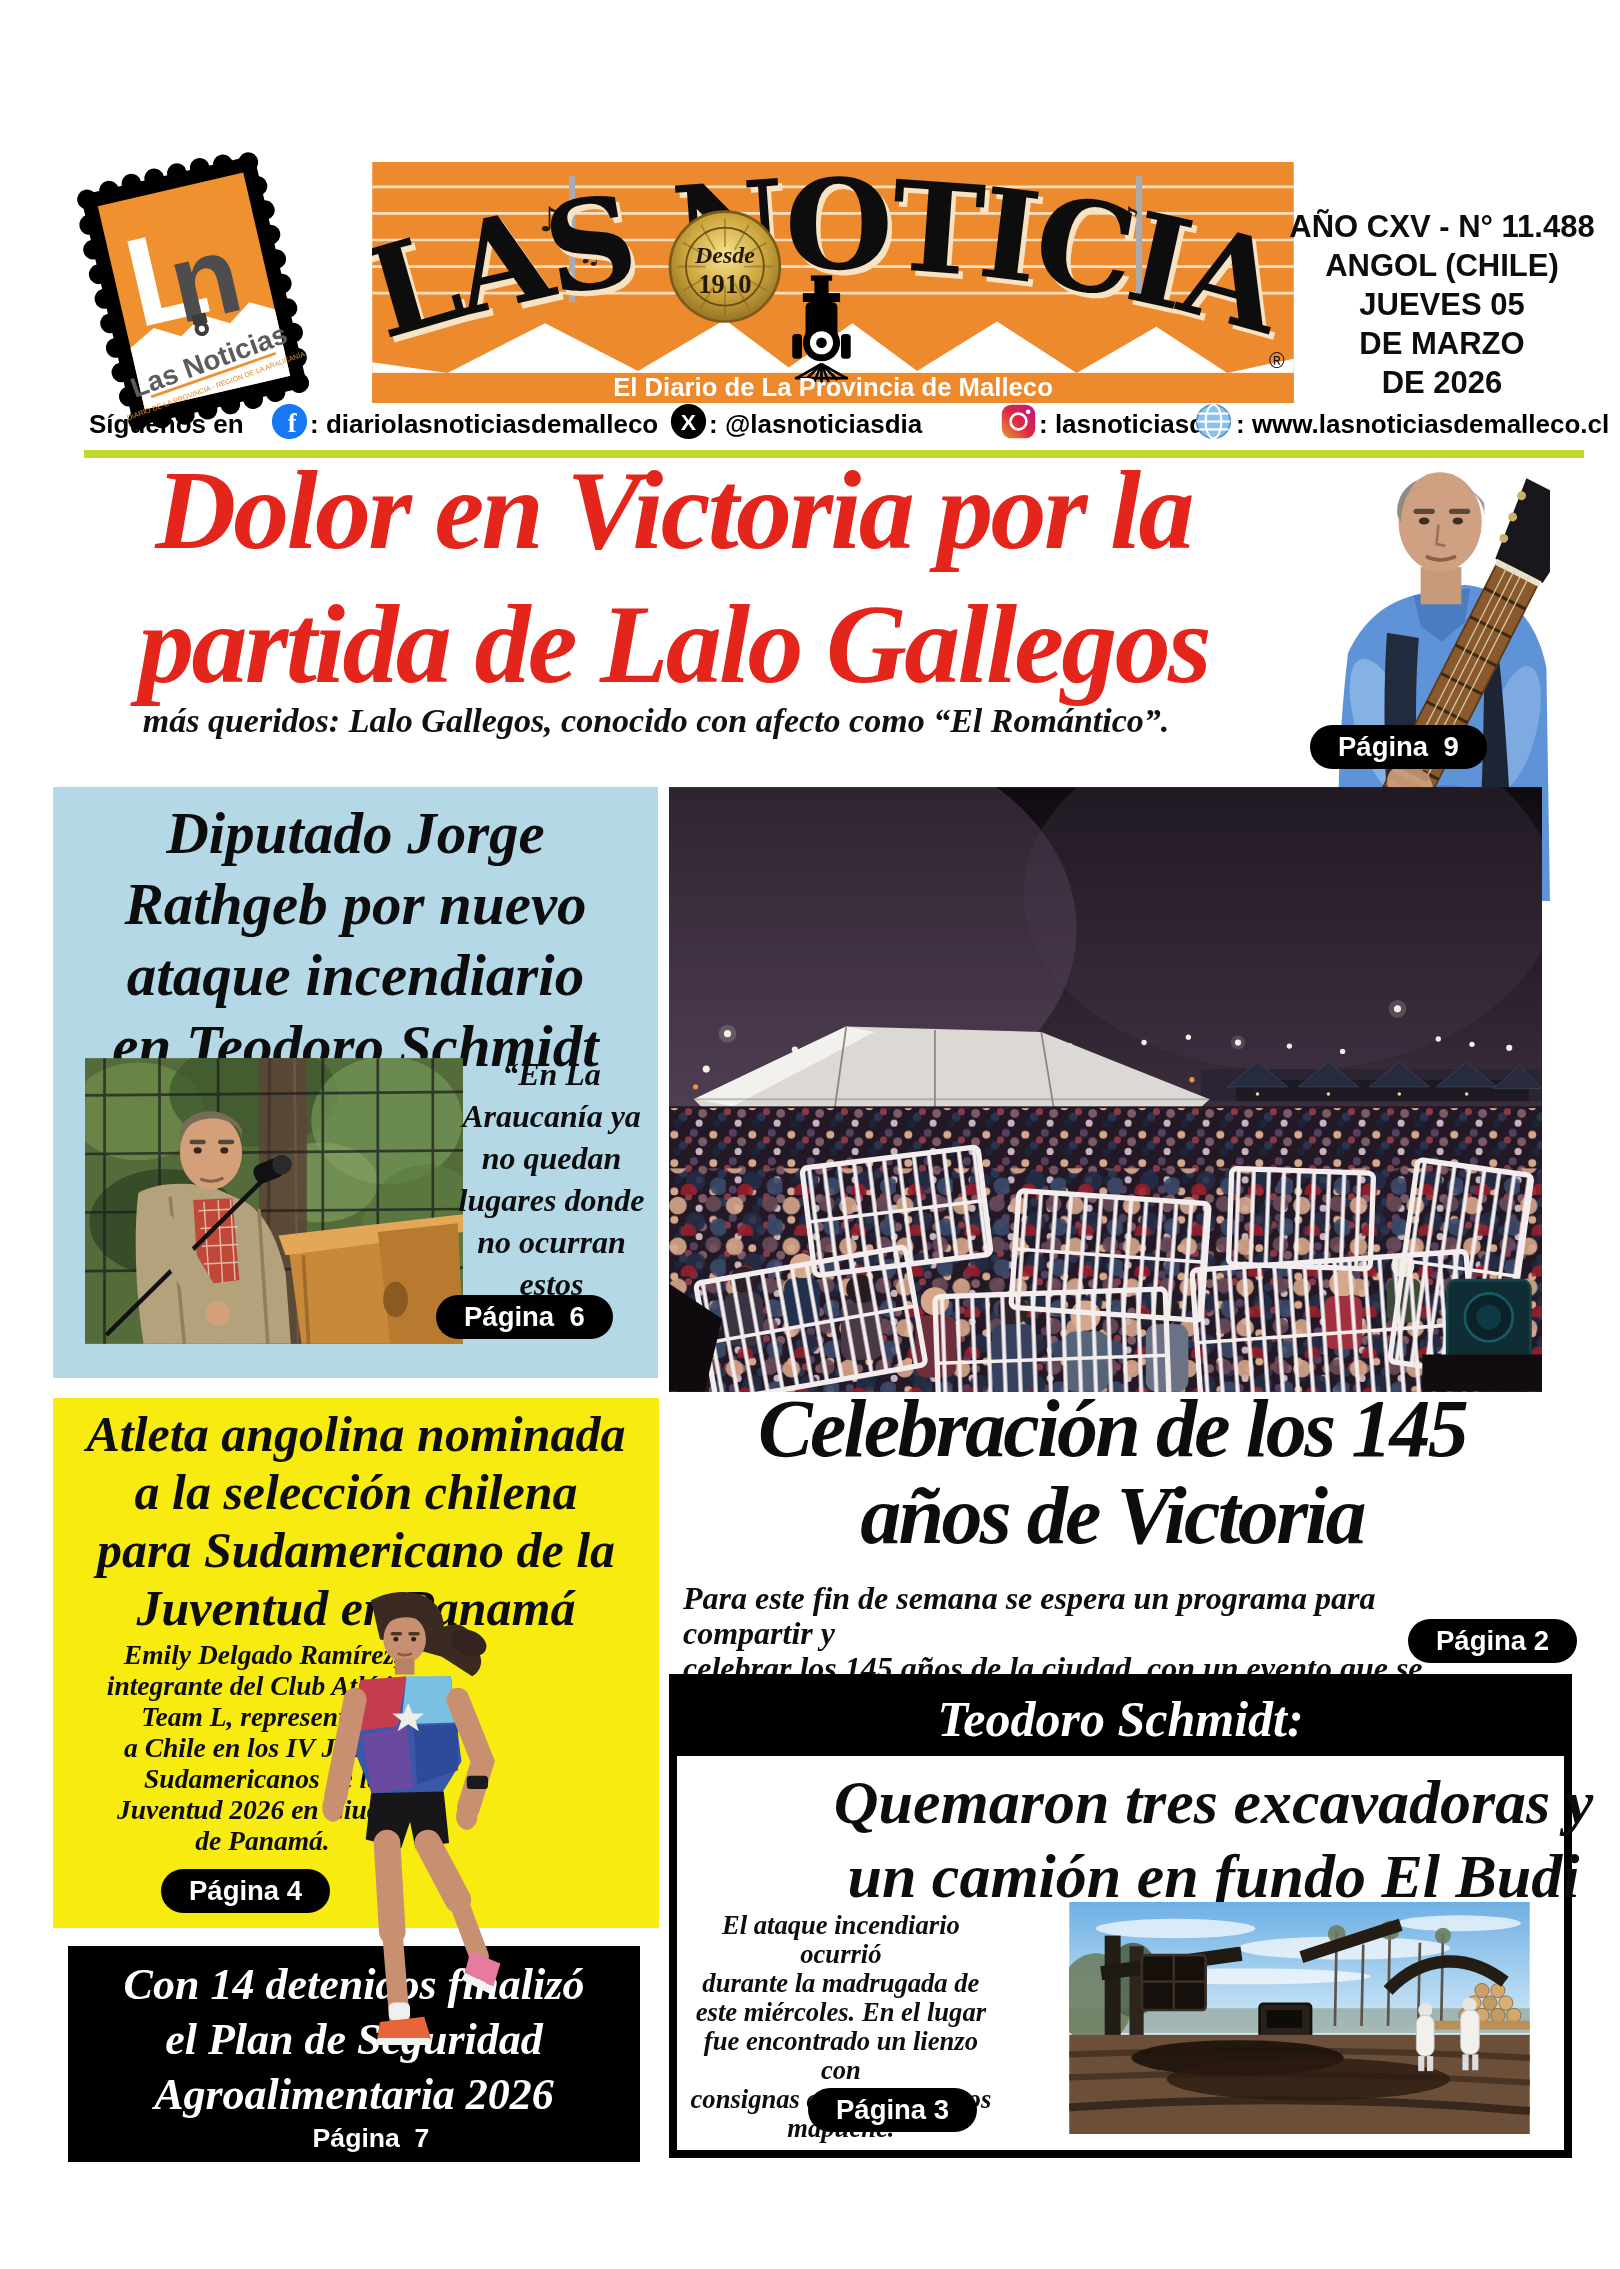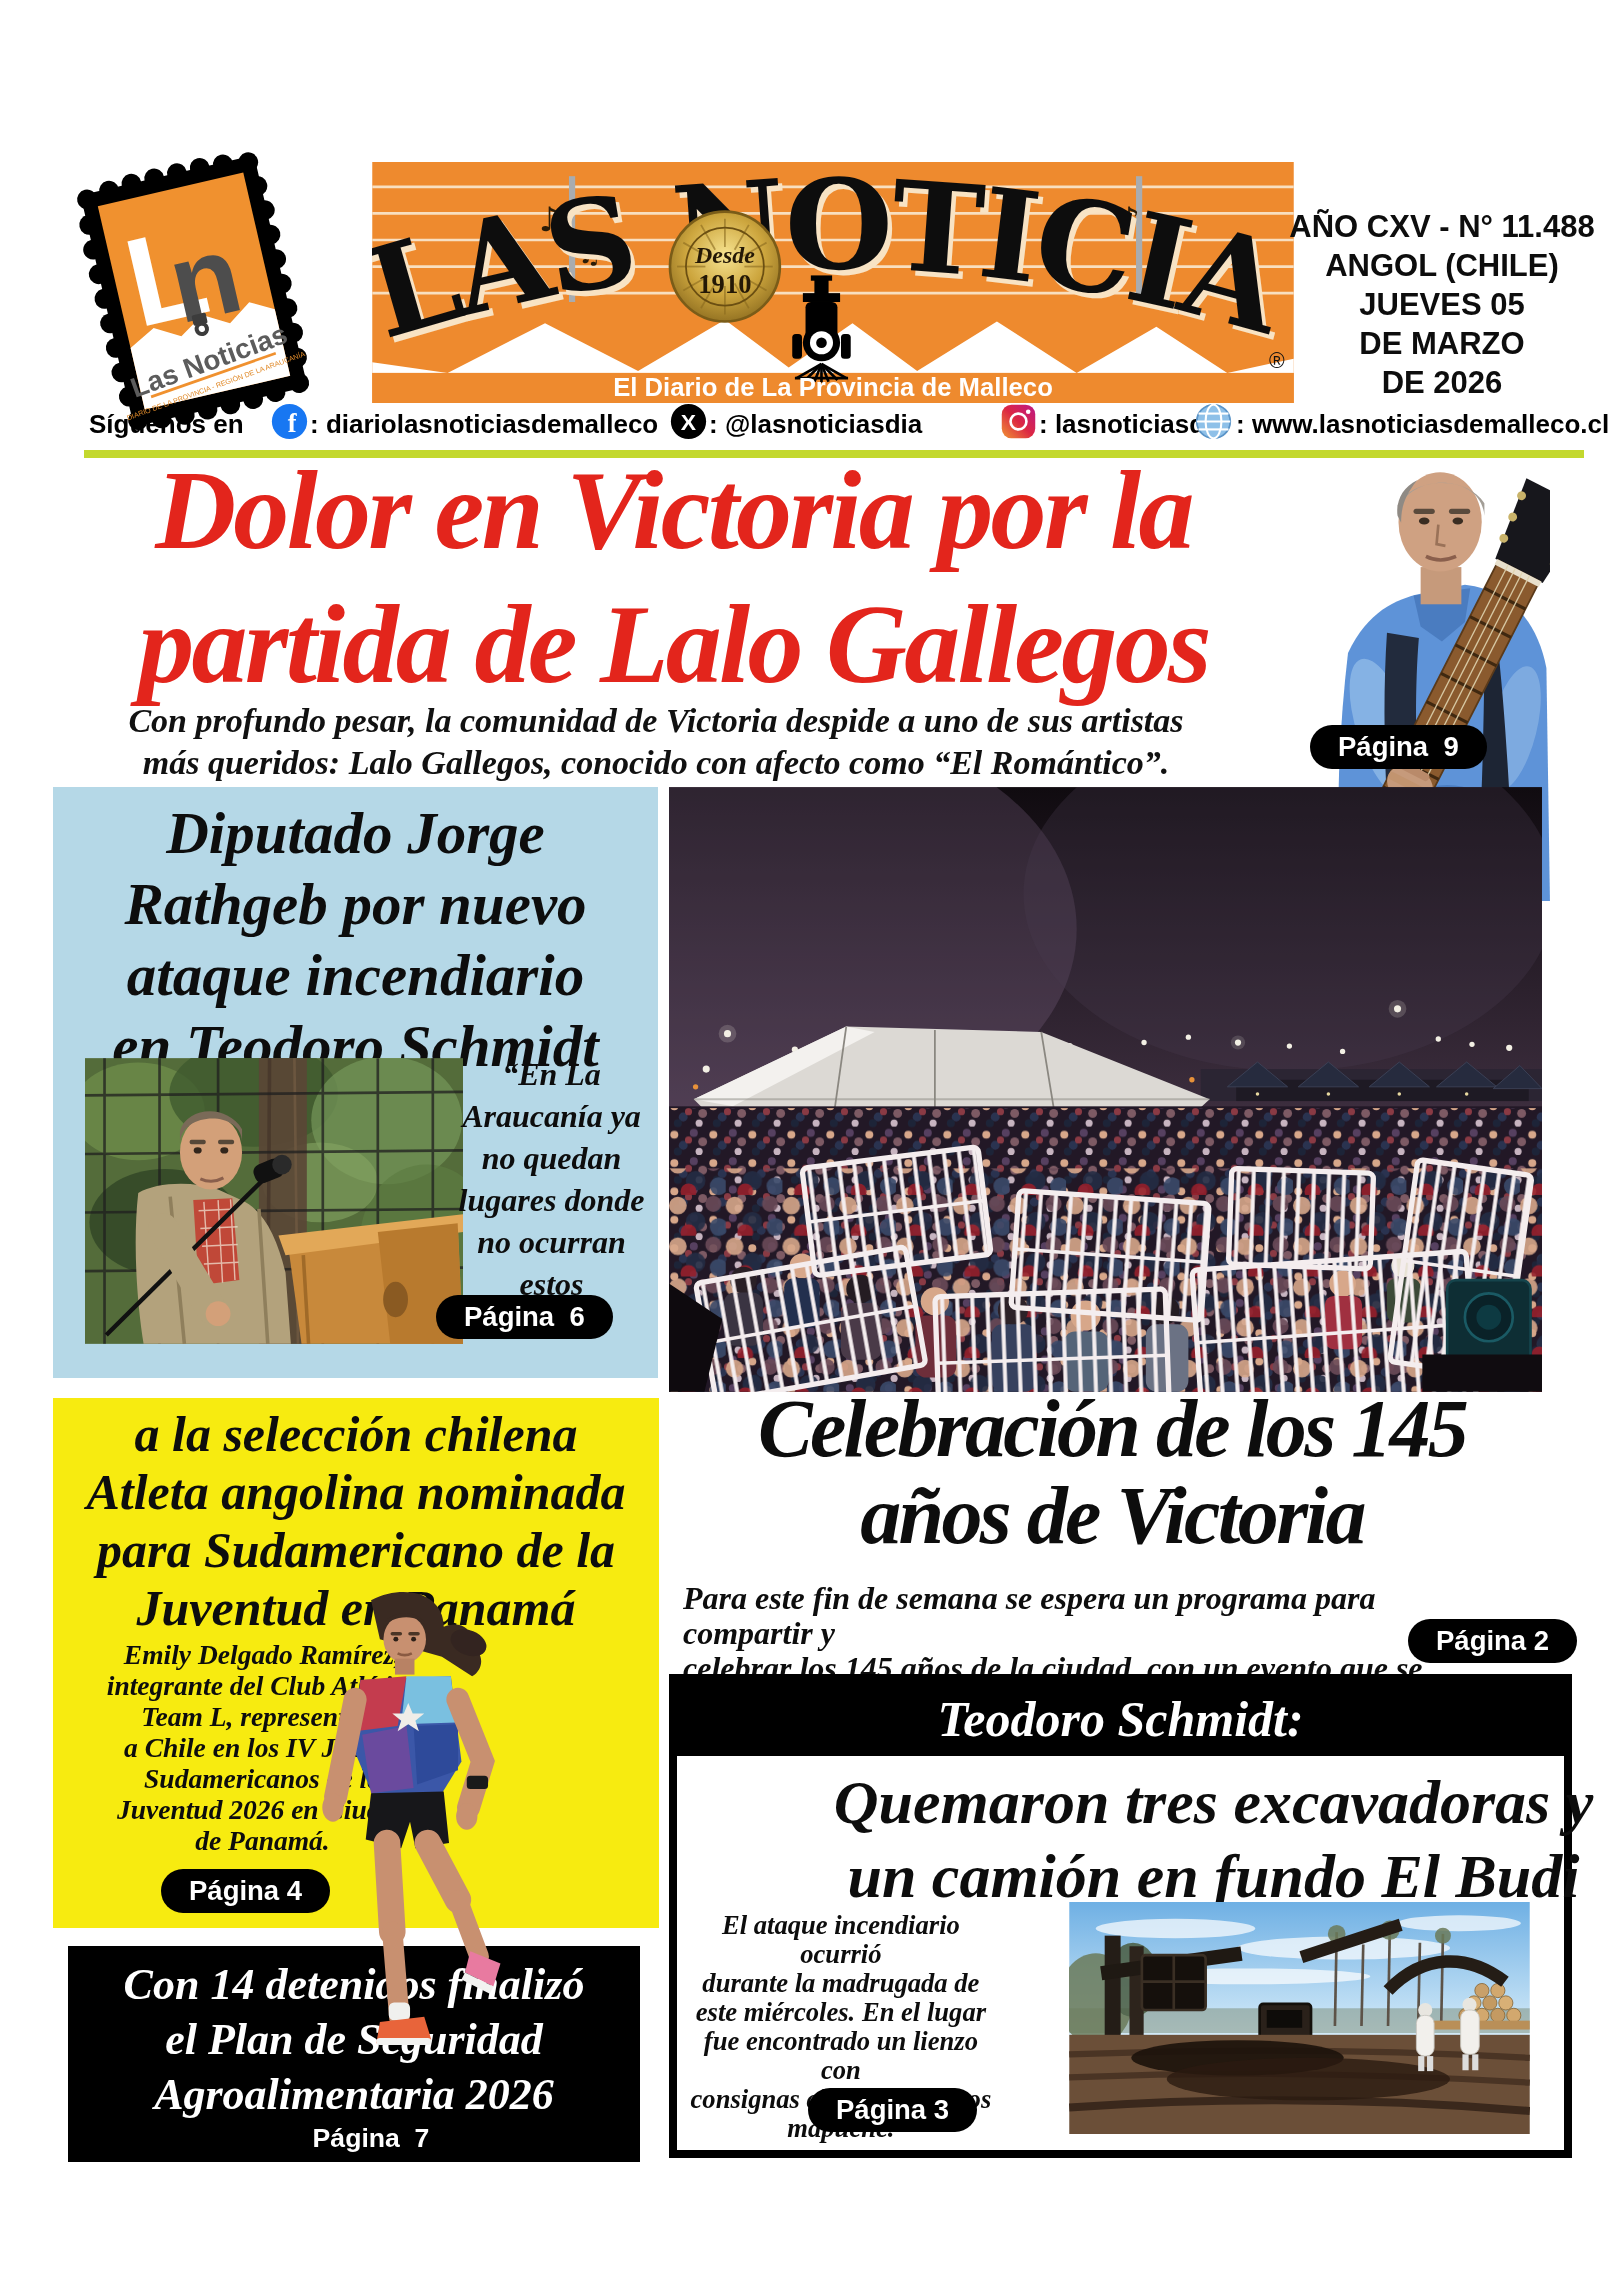--- a/index.html
+++ b/index.html
@@ -287,21 +287,20 @@
     </g>
     <path d="M 0 432 C 32 420 72 432 82 472 L 62 525 L 0 525 Z" fill="#5a2e1e" stroke="#30180c" stroke-width="3"></path>
     <ellipse cx="88" cy="394" rx="27" ry="21" fill="#c69a7b" transform="rotate(27 88 394)"></ellipse>
     <rect x="66" y="372" width="44" height="9" rx="4" fill="#b98a6a" transform="rotate(27 88 380)"></rect>
     <rect x="62" y="388" width="46" height="9" rx="4" fill="#c2946f" transform="rotate(27 85 392)"></rect>
   </svg>
 
   <div class="badge" style="left:1310px;top:725px;">Página&nbsp;&nbsp;9</div>
 
   <div id="lead-sub" class="abs serifBI center">
-    <div>Con profundo pesar, la comunidad de Victoria despide a uno de sus artistas</div>
     <div>más queridos: Lalo Gallegos, conocido con afecto como “El Romántico”.</div>
   </div>
 
   <div id="bluebox" class="abs">
     <div class="h serifBI center">
       <div>Diputado Jorge</div>
       <div>Rathgeb por nuevo</div>
       <div>ataque incendiario</div>
       <div>en Teodoro Schmidt</div>
     </div>
@@ -511,22 +510,22 @@
       <circle cx="47" cy="42" r="27" fill="#0a2228" stroke="#1a5a64" stroke-width="3"></circle>
       <circle cx="47" cy="42" r="14" fill="#0d3a42"></circle>
       <rect x="30" y="106" width="34" height="14" fill="#0a1a1c"></rect>
     </g>
     <polygon points="0,560 60,600 40,682 0,682" fill="#0e0a0e"></polygon>
     <rect x="850" y="640" width="135" height="42" fill="#100c10"></rect>
   </svg>
 
   <div id="yellowbox" class="abs">
     <div class="h serifBI center">
+      <div>Atleta angolina nominada</div>
       <div>a la selección chilena</div>
-      <div>Atleta angolina nominada</div>
       <div>para Sudamericano de la</div>
       <div>Juventud en Panamá</div>
     </div>
     <div id="yellow-body" class="abs serifBI center">
       <div>Emily Delgado Ramírez,</div>
       <div>integrante del Club Atlético</div>
       <div>Team L, representará</div>
       <div>a Chile en los IV Juegos</div>
       <div>Sudamericanos de la</div>
       <div>Juventud 2026 en Ciudad</div>

